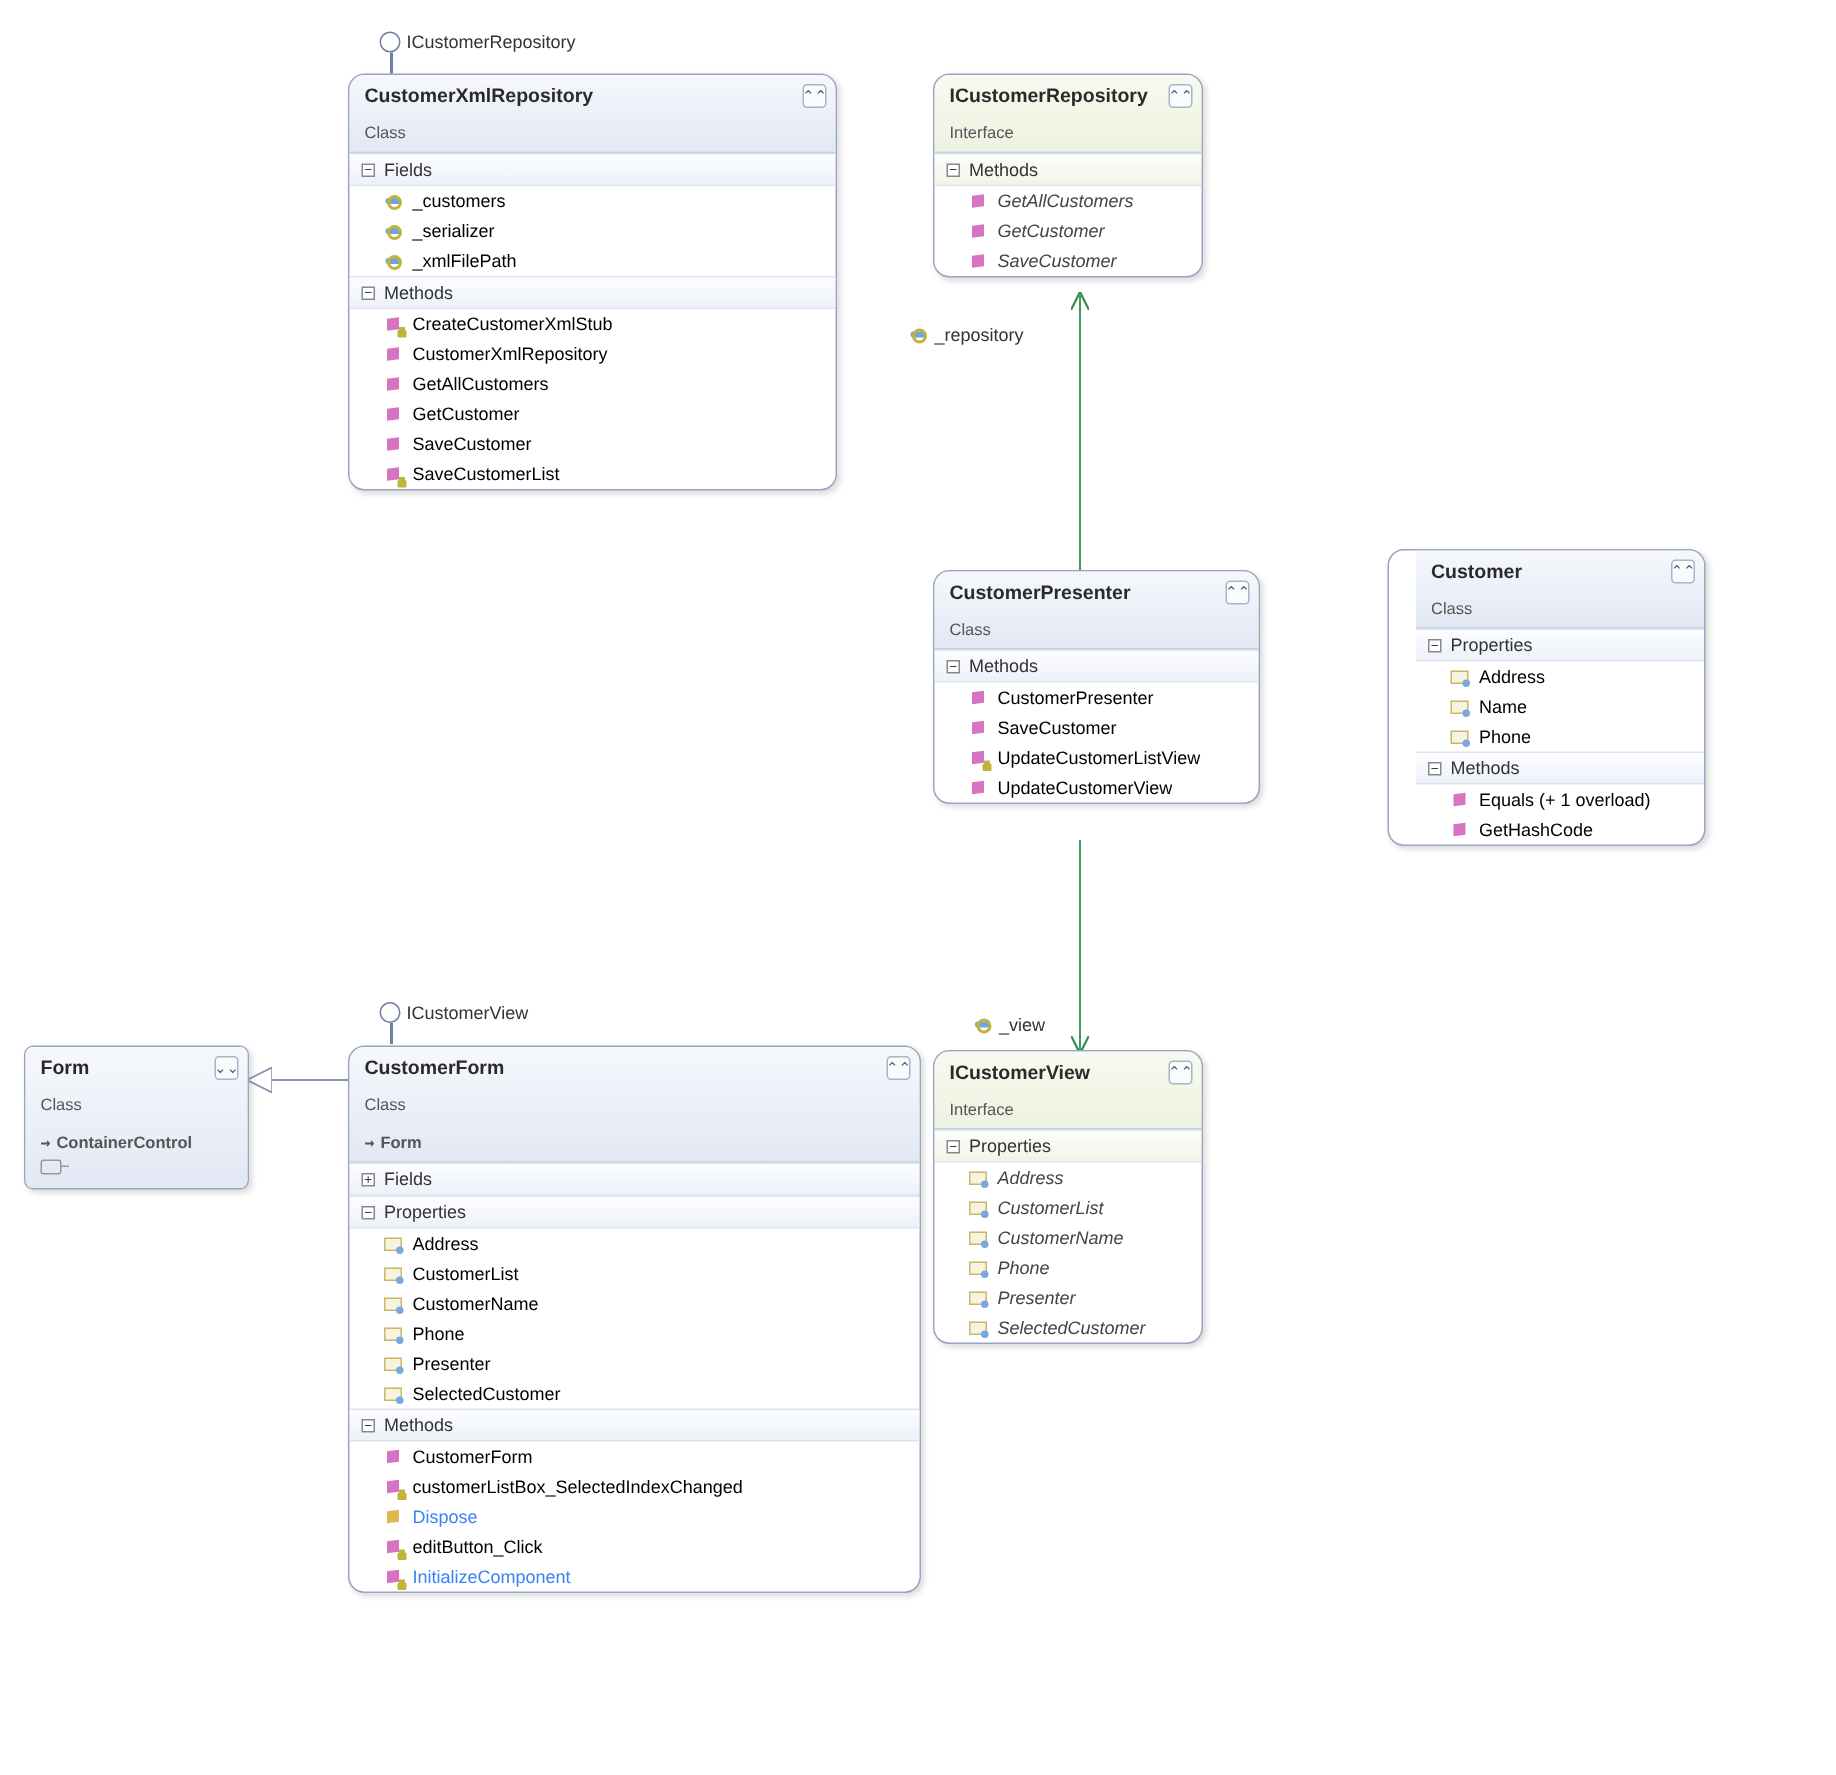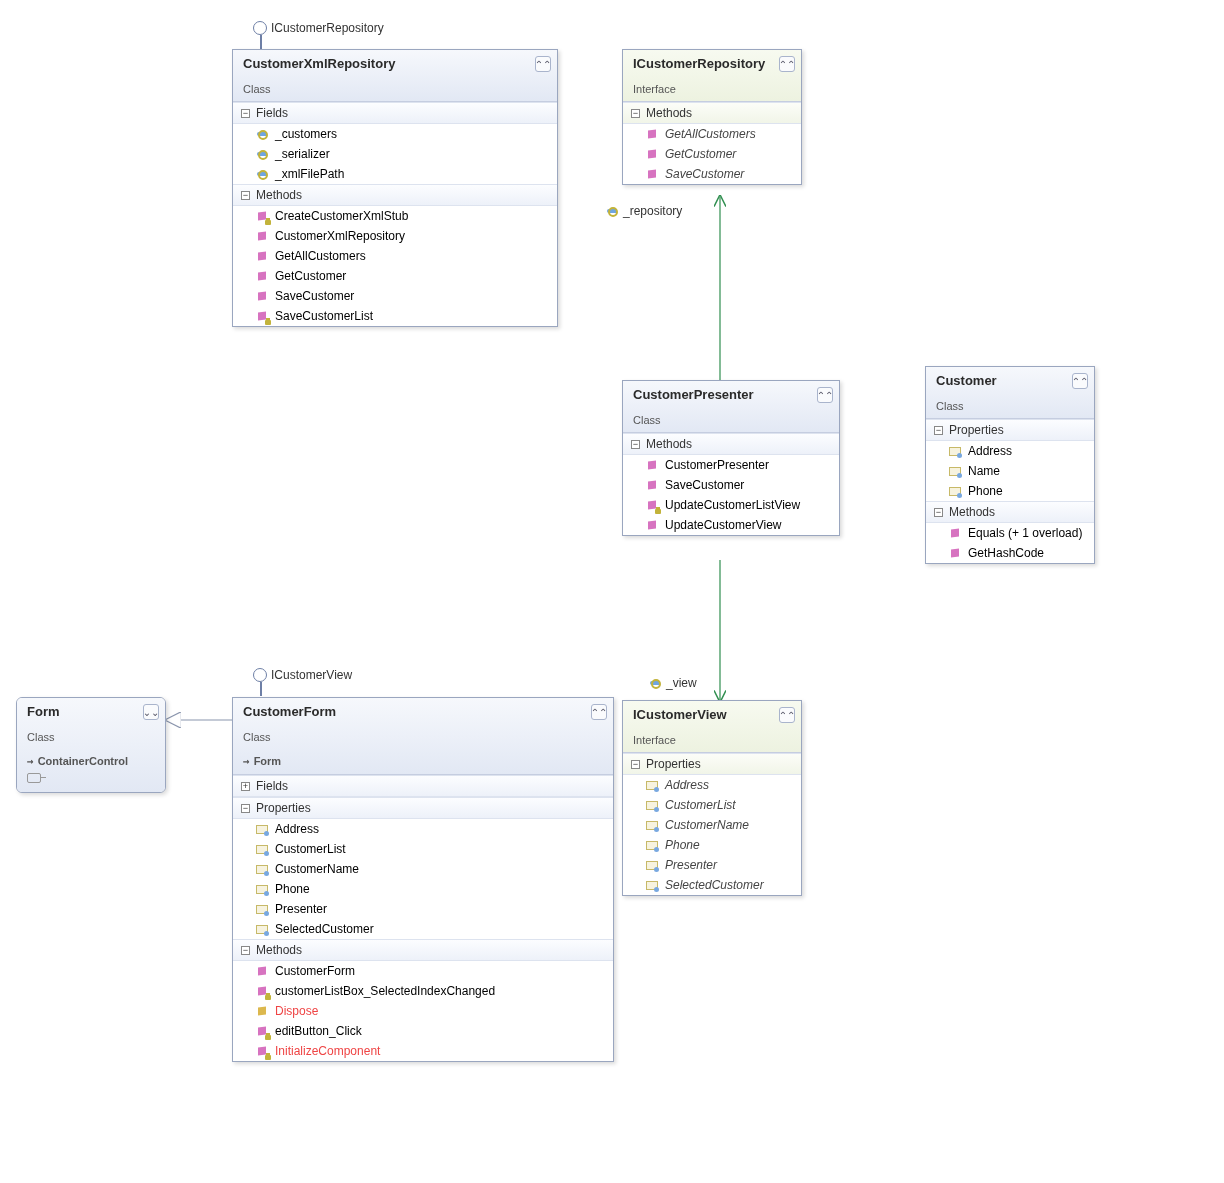--- a/index.html
+++ b/index.html
@@ -10,21 +10,21 @@
     background: #fff;
     width: 1224px;
     height: 1183px;
     position: relative;
   }
   .canvas { position: relative; width: 1224px; height: 1183px; }
   svg.lines { position: absolute; top:0; left:0; width:1224px; height:1183px; pointer-events:none; }
   .box {
     position: absolute;
     border: 1px solid #9aa6bf;
-    border-radius: 0;
+    border-radius: 11px;
     background: #fff;
     box-shadow: 2px 2px 4px rgba(0,0,0,0.15);
     overflow: hidden;
   }
   .box.collapsed { border-radius: 6px; }
   .hdr {
     padding: 6px 10px 6px 10px;
     border-bottom: 1px solid #c5cde0;
     position: relative;
   }
@@ -54,21 +54,21 @@
   .exp {
     width: 9px; height: 9px; border:1px solid #888;
     display:inline-flex; align-items:center; justify-content:center;
     font-size: 9px; line-height: 1; background:#fff; color:#333;
   }
   .row {
     display:flex; align-items:flex-start; gap:6px;
     padding: 3px 10px 3px 22px;
   }
   .row.italic { font-style: italic; color:#444; }
-  .row.dim { color:#ef4444; }
+  .row.dim { color:#3b82f6; }
   .ic { width:14px; height:14px; display:inline-block; position:relative; }
   
   .ic-field::before { content:""; position:absolute; left:2px; top:5px; width:10px; height:4px; background:#6fa5e0; border-radius:2px 0 0 2px; }
   .ic-field::after  { content:""; position:absolute; right:1px; top:3px; width:6px; height:6px; border:2px solid #c2b33a; border-radius:50%; }
   
   .ic-method::before { content:""; position:absolute; left:3px; top:3px; width:8px; height:8px; background:#d773c0; transform:skewY(-6deg); }
   
   .ic-method-priv::before { content:""; position:absolute; left:3px; top:3px; width:8px; height:8px; background:#d773c0; transform:skewY(-6deg); }
   .ic-method-priv::after  { content:""; position:absolute; right:-2px; bottom:-2px; width:6px; height:5px; background:#c2b33a; border-radius:1px; box-shadow: 0 -3px 0 -1px #c2b33a; }
   
@@ -119,21 +119,21 @@
 </div>
 
 <div class="lolli-wrap" style="left:253px; top:668px;">
   <div style="display:flex; align-items:center;">
     <div class="ball" style="width:14px;height:14px;border:1.5px solid #6e7fa6;border-radius:50%;"></div>
     <span class="lolli-text">ICustomerView</span>
   </div>
   <div style="width:1.5px;height:14px;background:#6e7fa6;margin-left:7px;"></div>
 </div>
 
-<div class="conn-label" style="left:605px; top:204px;">
+<div class="conn-label" style="left:605px; top:216px;">
   <span class="ic ic-field"></span>
   <span>_repository</span>
 </div>
 <div class="conn-label" style="left:648px; top:676px;">
   <span class="ic ic-field"></span>
   <span>_view</span>
 </div>
 
 <div class="box" style="left:232px; top:49px; width:326px;">
   <div class="hdr class-hdr">
@@ -238,21 +238,21 @@
           <span class="ic ic-method-priv"></span>
           <span>UpdateCustomerListView</span>
         </div>
         <div class="row">
           <span class="ic ic-method"></span>
           <span>UpdateCustomerView</span>
         </div>
       </div>
 </div>
 
-<div class="box" style="left:925px; top:366px; width:170px;">
+<div class="box" style="left:925px; top:366px; width:212px;padding-left:18px;">
   <div class="hdr class-hdr">
     <div class="title">Customer</div>
     <div class="stereo">Class</div>
     <div class="chev">⌃⌃</div>
   </div>
   <div>
         <div class="sect-hdr">
           <span class="exp">−</span>
           <span>Properties</span>
         </div>

